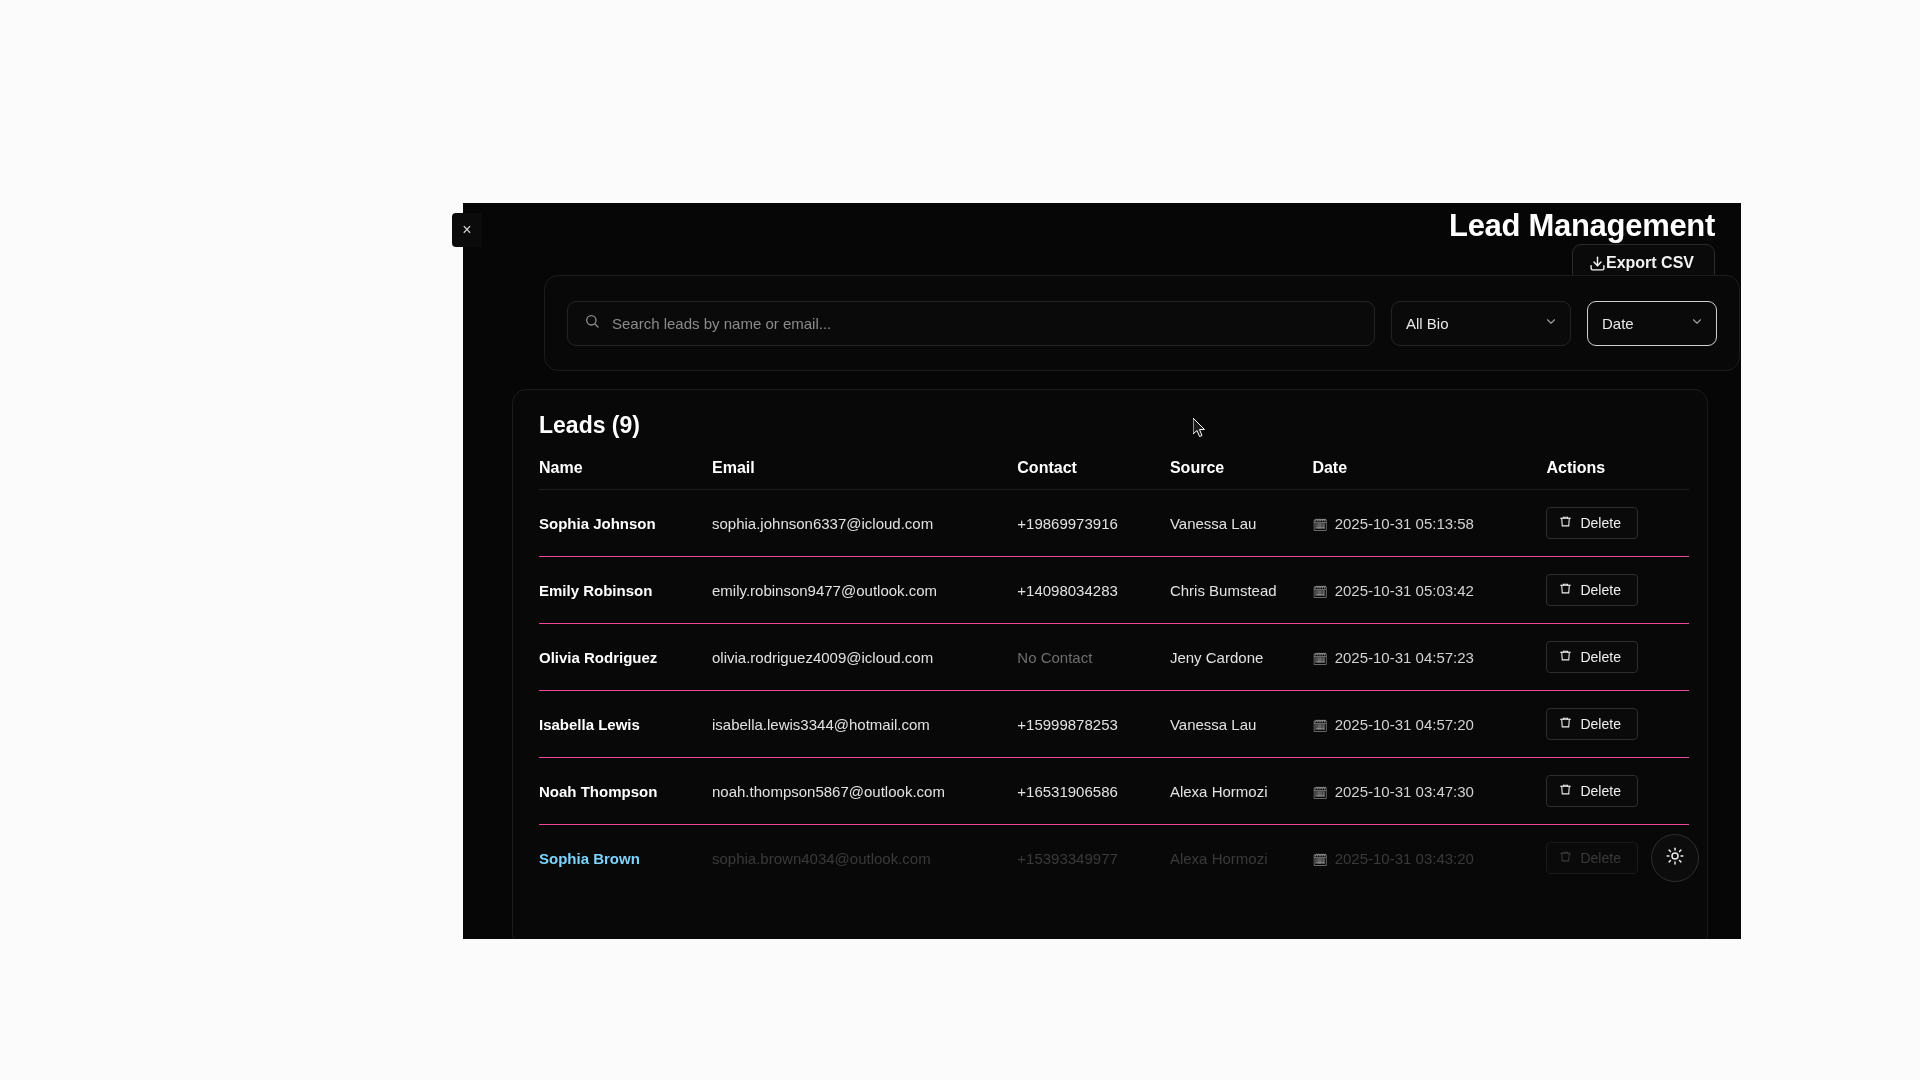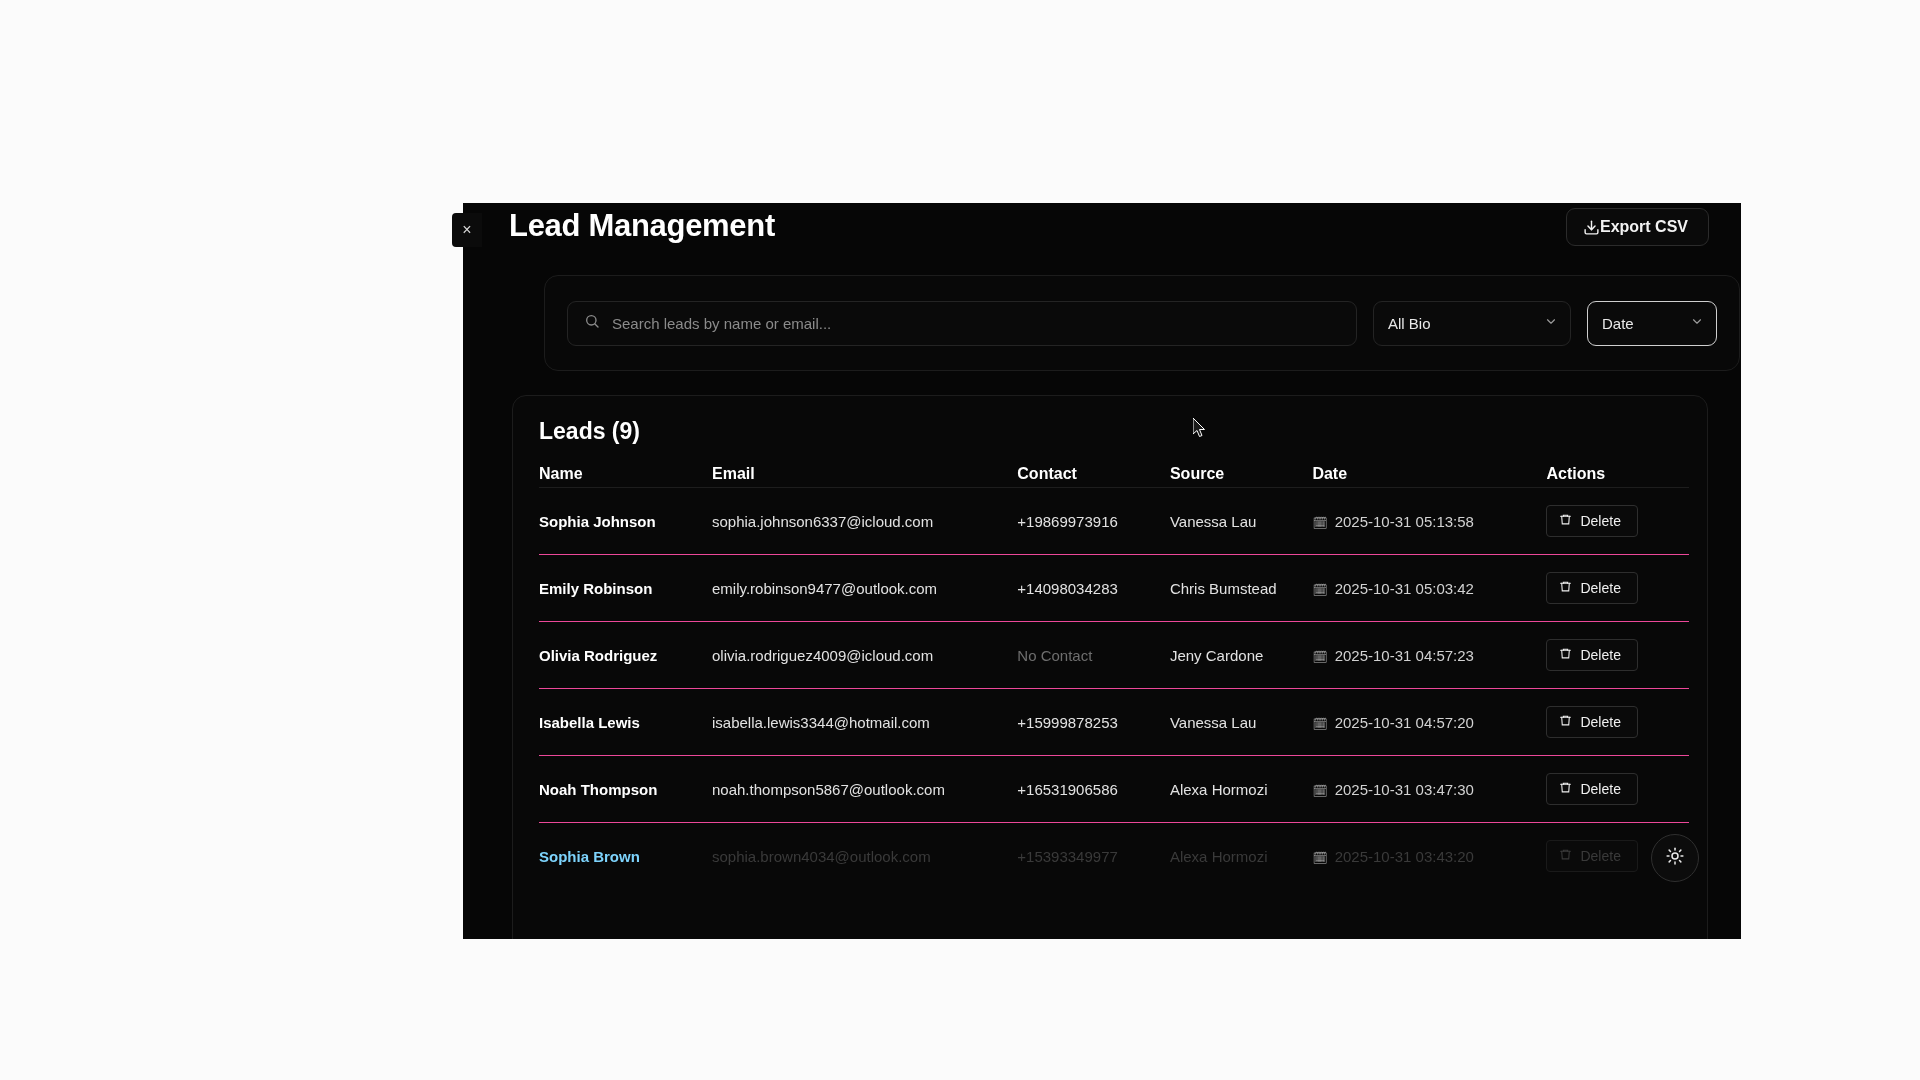--- a/index.html
+++ b/index.html
@@ -79,27 +79,28 @@
     position: absolute;
     left: 0; top: 0;
     width: 1278px;
     height: 736px;
     padding: 0 24px;
   }
 
   
   .header {
     position: absolute;
-    left: 46px;
+    left: 52px;
     top: 5px;
     width: 1200px;
     height: 60px;
     display: flex;
-    align-items: flex-start;
+    align-items: flex-end;
     justify-content: space-between;
+    flex-direction: column;
   }
   .title {
     color: #ffffff;
     font-size: 31px;
     font-weight: bold;
     letter-spacing: -0.3px;
   }
   .export-btn {
     display: flex;
     align-items: center;
@@ -140,21 +141,21 @@
     align-items: center;
     gap: 12px;
     padding: 0 16px;
   }
   .search-box .ph {
     color: #8b8b8b;
     font-size: 15px;
   }
   .select {
     position: relative;
-    width: 198px;
+    width: 180px;
     height: 45px;
     border: 1px solid #242424;
     border-radius: 9px;
     background: #0a0a0a;
     display: flex;
     align-items: center;
     padding: 0 14px;
     color: #e9e9e9;
     font-size: 15px;
     cursor: pointer;
@@ -175,41 +176,40 @@
   .leads-card {
     position: absolute;
     left: 49px;
     top: 186px;
     width: 1196px;
     height: 560px;
     border: 1px solid #1c1c1c;
     border-radius: 14px;
     background: #080808;
     overflow: hidden;
-    margin-top: 6px;
   }
   .leads-title {
     color: #ffffff;
     font-size: 23px;
     font-weight: bold;
     padding: 22px 0 0 26px;
   }
 
   table {
     width: 1150px;
     margin: 20px 0 0 26px;
     border-collapse: collapse;
     table-layout: fixed;
   }
   thead th {
     text-align: left;
     color: #ffffff;
     font-size: 16px;
     font-weight: bold;
-    padding-bottom: 4px;
+    padding-bottom: 12px;
     border-bottom: 1px solid #1d1d1d;
   }
   tbody td {
     padding: 17px 0;
     border-bottom: 1px solid #ec4899;
     font-size: 15px;
     color: #dddddd;
     vertical-align: middle;
   }
   td.name { font-weight: bold; color: #ffffff; }

